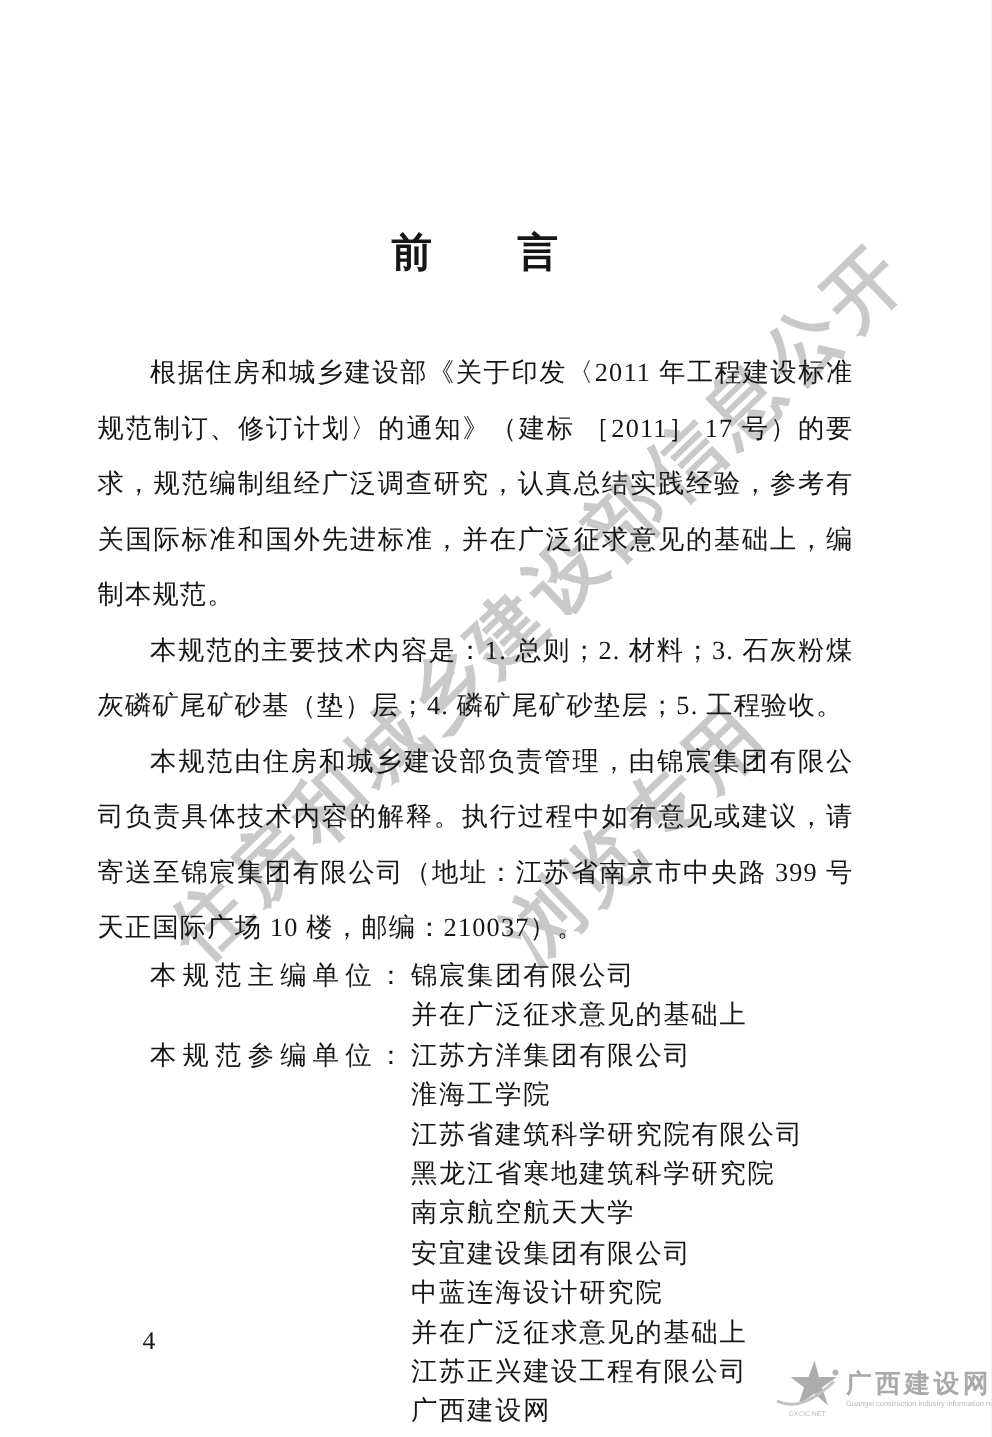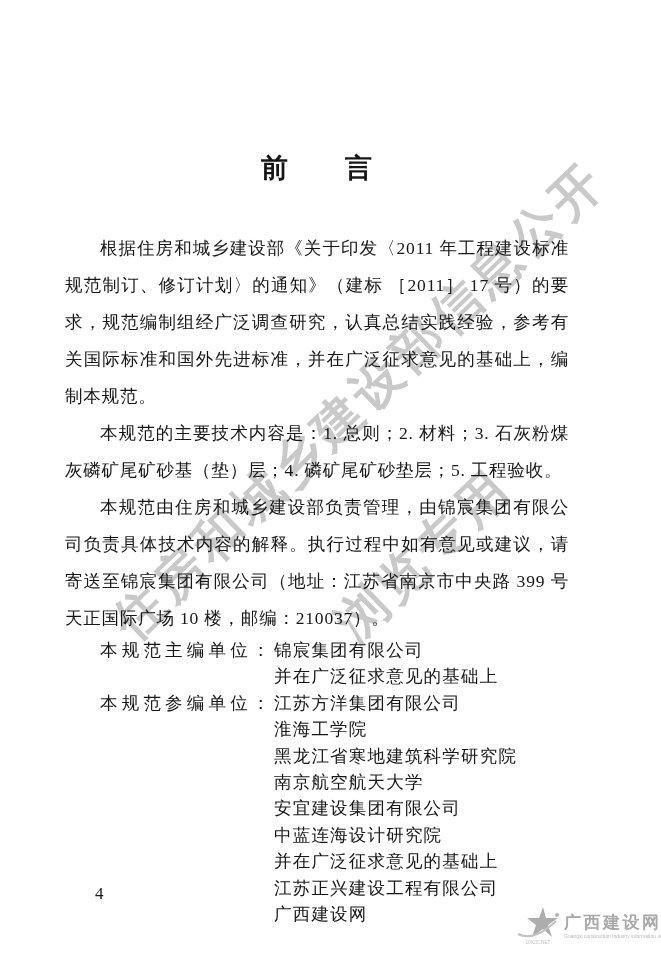--- a/index.html
+++ b/index.html
@@ -145,20 +145,24 @@
         <div class="ed-row">
         <span class="ed-label">本规范参编单位：</span>
         <span class="ed-org">江苏方洋集团有限公司</span>
       </div>
         <div class="ed-row">
         <span class="ed-label"></span>
         <span class="ed-org">淮海工学院</span>
       </div>
         <div class="ed-row">
         <span class="ed-label"></span>
+        <span class="ed-org">江苏省建筑科学研究院有限公司</span>
+      </div>
+        <div class="ed-row">
+        <span class="ed-label"></span>
         <span class="ed-org">黑龙江省寒地建筑科学研究院</span>
       </div>
         <div class="ed-row">
         <span class="ed-label"></span>
         <span class="ed-org">南京航空航天大学</span>
       </div>
         <div class="ed-row">
         <span class="ed-label"></span>
         <span class="ed-org">安宜建设集团有限公司</span>
       </div>

